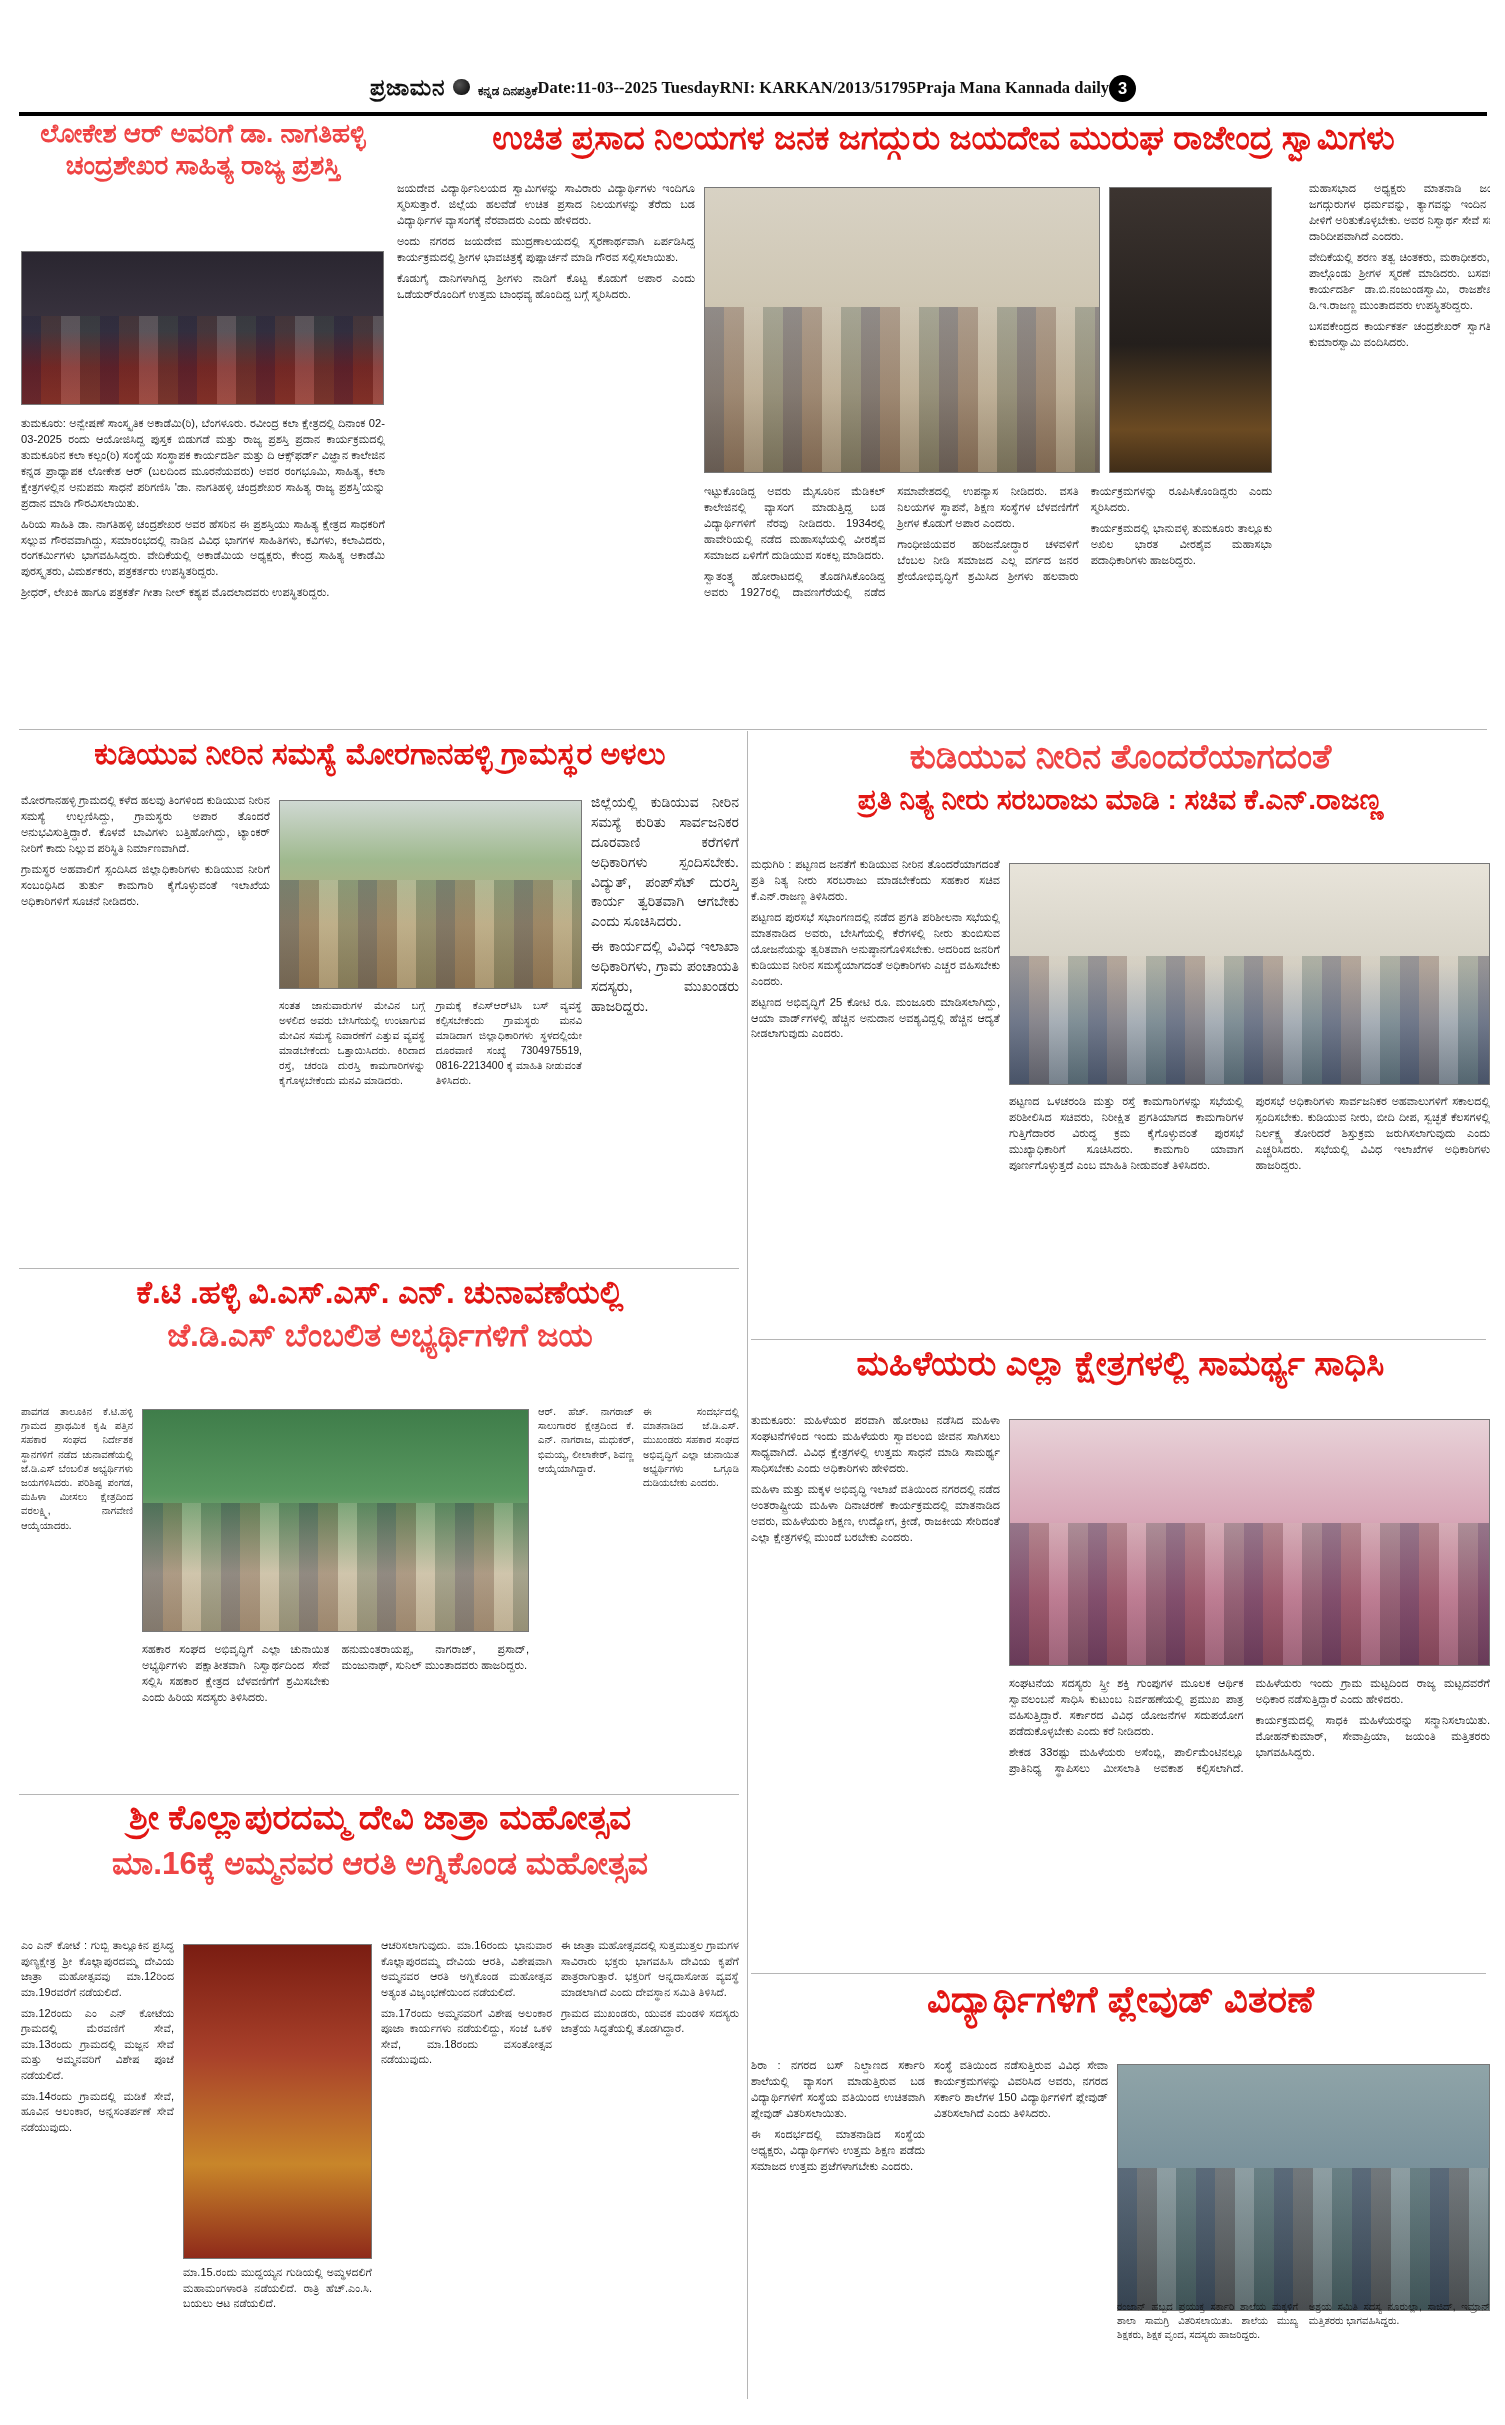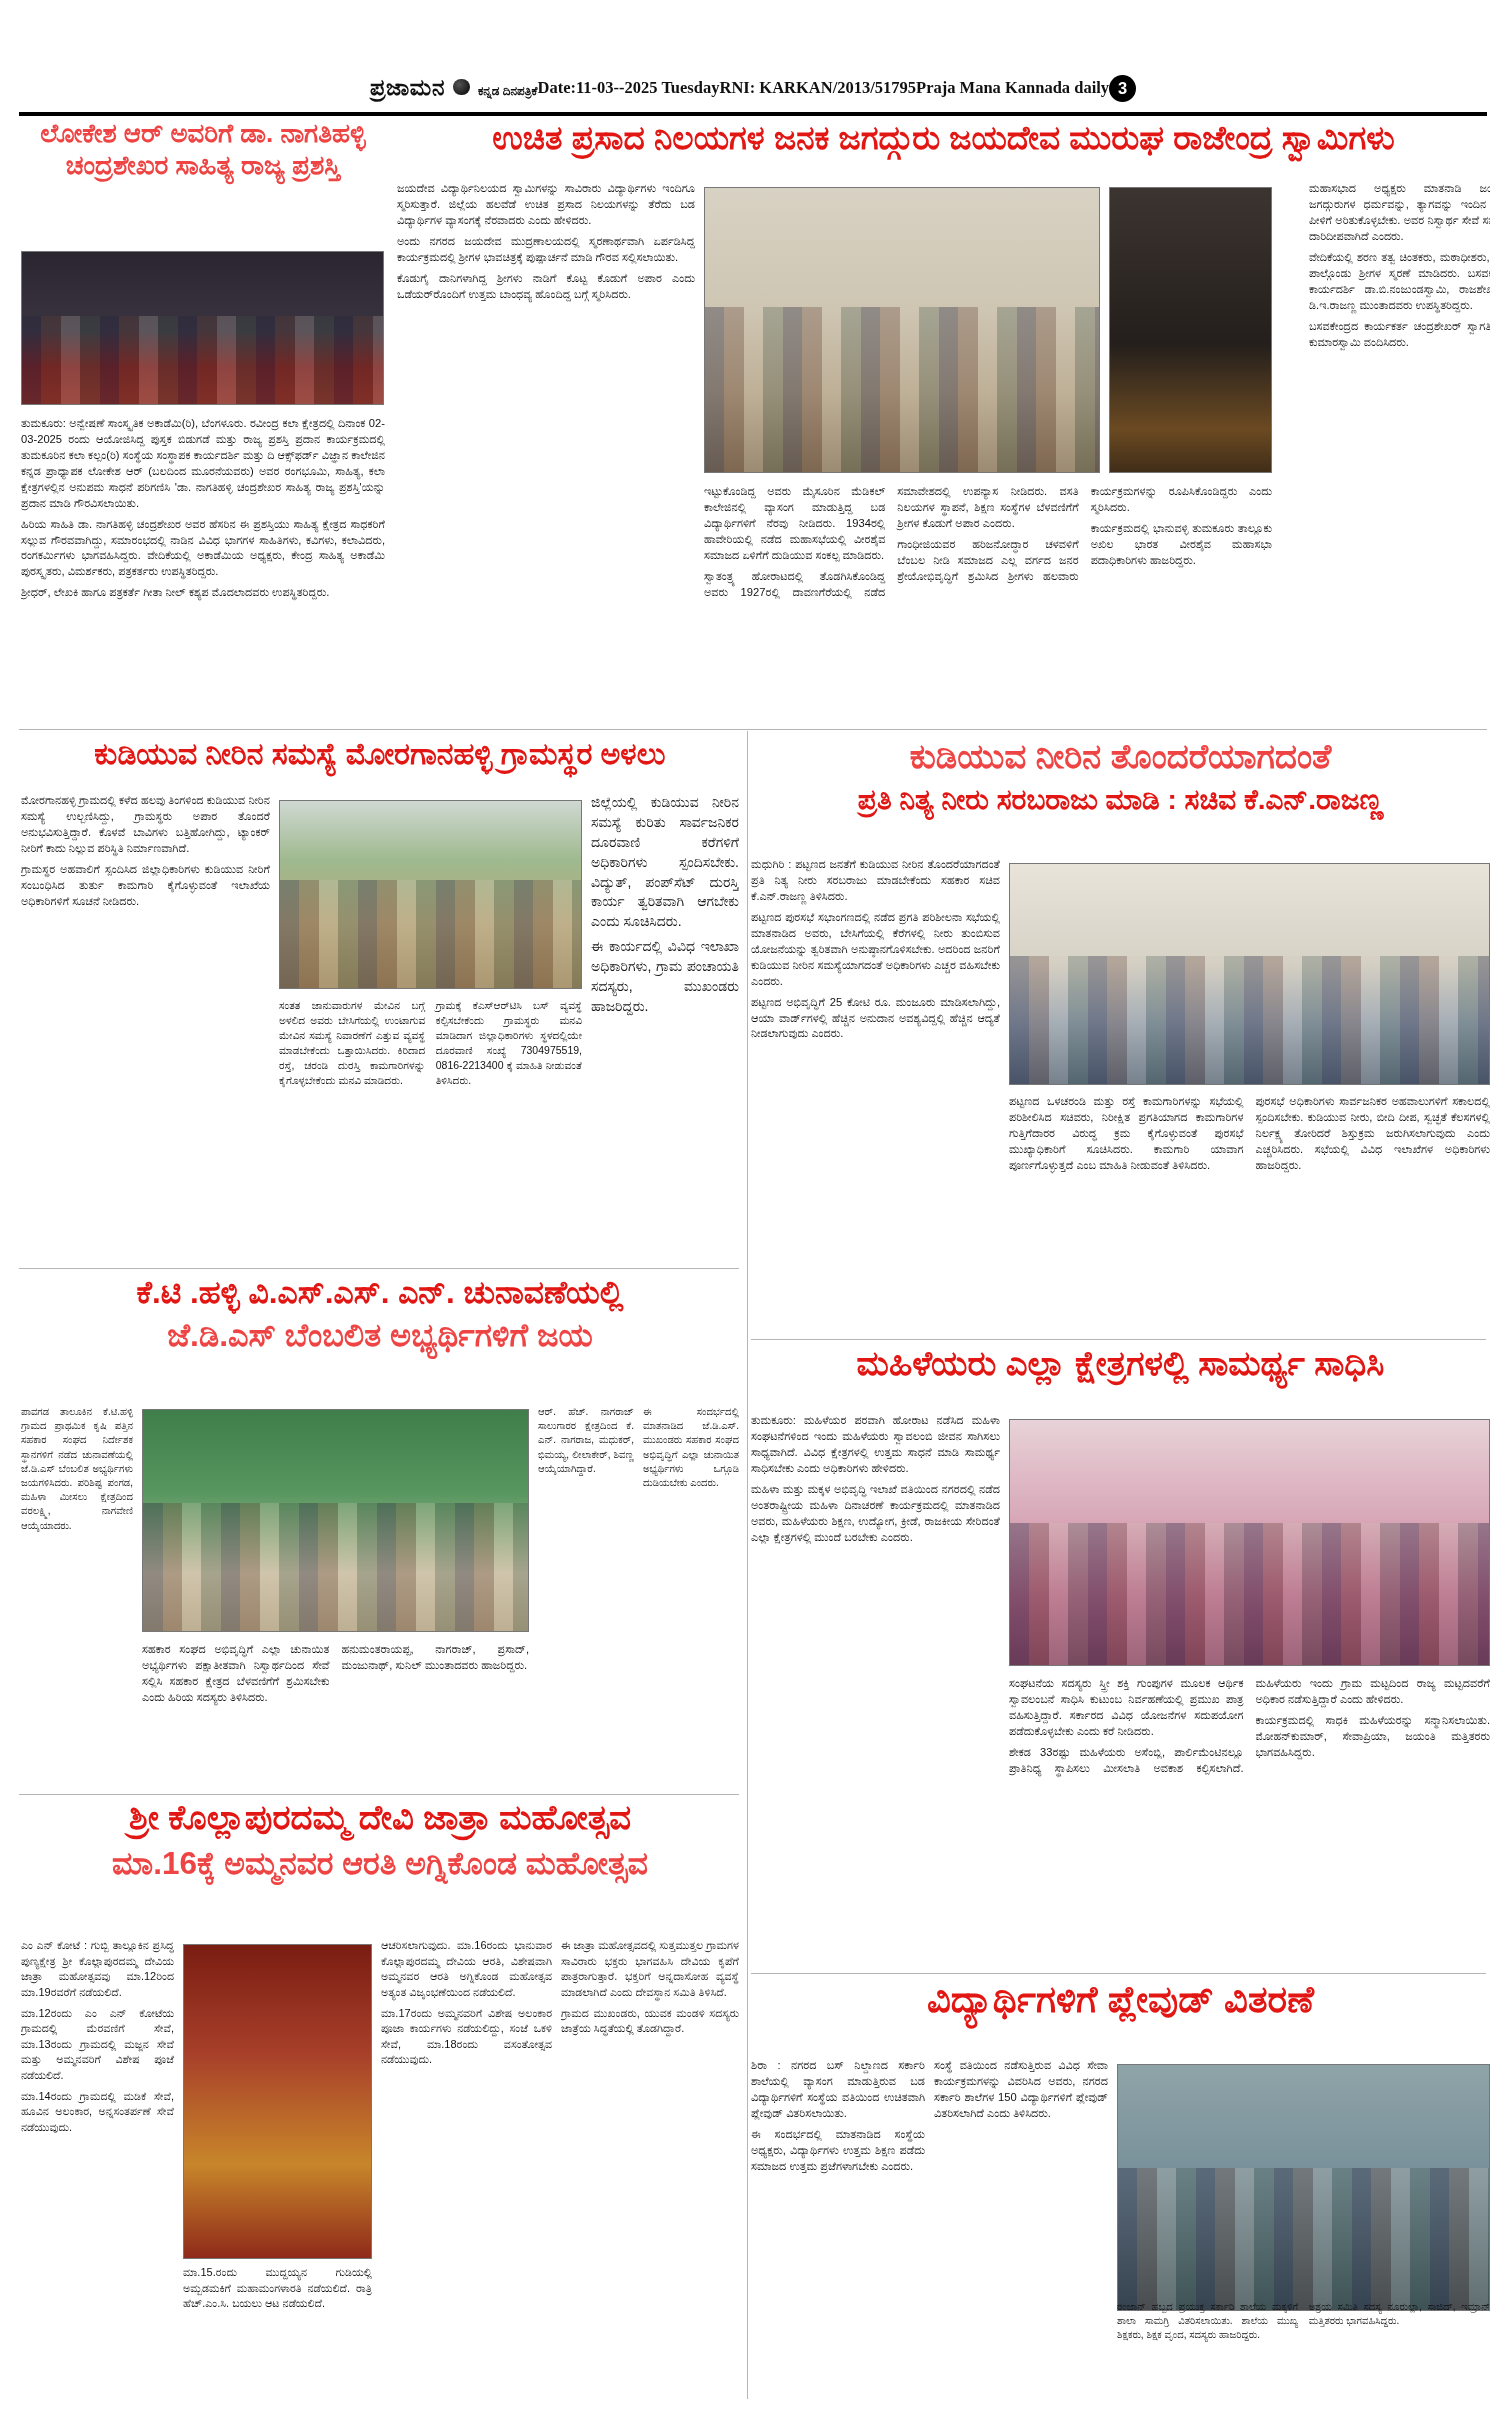--- a/index.html
+++ b/index.html
@@ -219,21 +219,21 @@
   <section class="article" id="a7">
     <h2 class="hl red">ಶ್ರೀ ಕೊಲ್ಲಾಪುರದಮ್ಮ ದೇವಿ ಜಾತ್ರಾ ಮಹೋತ್ಸವ</h2>
     <h3 class="hl black">ಮಾ.16ಕ್ಕೆ ಅಮ್ಮನವರ ಆರತಿ ಅಗ್ನಿಕೊಂಡ ಮಹೋತ್ಸವ</h3>
     <div class="region body" id="a7-col1">
         <p class="para">ಎಂ ಎನ್ ಕೋಟೆ : ಗುಬ್ಬಿ ತಾಲ್ಲೂಕಿನ ಪ್ರಸಿದ್ಧ ಪುಣ್ಯಕ್ಷೇತ್ರ ಶ್ರೀ ಕೊಲ್ಲಾಪುರದಮ್ಮ ದೇವಿಯ ಜಾತ್ರಾ ಮಹೋತ್ಸವವು ಮಾ.12ರಿಂದ ಮಾ.19ರವರೆಗೆ ನಡೆಯಲಿದೆ.</p>
         <p class="para">ಮಾ.12ರಂದು ಎಂ ಎನ್ ಕೋಟೆಯ ಗ್ರಾಮದಲ್ಲಿ ಮೆರವಣಿಗೆ ಸೇವೆ, ಮಾ.13ರಂದು ಗ್ರಾಮದಲ್ಲಿ ಮಜ್ಜನ ಸೇವೆ ಮತ್ತು ಅಮ್ಮನವರಿಗೆ ವಿಶೇಷ ಪೂಜೆ ನಡೆಯಲಿದೆ.</p>
         <p class="para">ಮಾ.14ರಂದು ಗ್ರಾಮದಲ್ಲಿ ಮಡಿಕೆ ಸೇವೆ, ಹೂವಿನ ಅಲಂಕಾರ, ಅನ್ನಸಂತರ್ಪಣೆ ಸೇವೆ ನಡೆಯುವುದು.</p>
       </div>
     <div class="photo ph-a7" id="a7-ph"></div>
     <div class="region body" id="a7-cap">
-        <p class="para">ಮಾ.15.ರಂದು ಮುದ್ದಯ್ಯನ ಗುಡಿಯಲ್ಲಿ ಅಮ್ಬಡಮಕಿಗೆ ಮಹಾಮಂಗಳಾರತಿ ನಡೆಯಲಿದೆ. ರಾತ್ರಿ ಹೆಚ್.ಎಂ.ಸಿ. ಬಯಲು ಆಟ ನಡೆಯಲಿದೆ.</p>
+        <p class="para">ಮಾ.15.ರಂದು ಮುದ್ದಯ್ಯನ ಗುಡಿಯಲ್ಲಿ ಅಮ್ಥಳದಲಿಗೆ ಮಹಾಮಂಗಳಾರತಿ ನಡೆಯಲಿದೆ. ರಾತ್ರಿ ಹೆಚ್.ಎಂ.ಸಿ. ಬಯಲು ಆಟ ನಡೆಯಲಿದೆ.</p>
       </div>
     <div class="region body" id="a7-col3">
         <p class="para">ಆಚರಿಸಲಾಗುವುದು. ಮಾ.16ರಂದು ಭಾನುವಾರ ಕೊಲ್ಲಾಪುರದಮ್ಮ ದೇವಿಯ ಆರತಿ, ವಿಶೇಷವಾಗಿ ಅಮ್ಮನವರ ಆರತಿ ಅಗ್ನಿಕೊಂಡ ಮಹೋತ್ಸವ ಅತ್ಯಂತ ವಿಜೃಂಭಣೆಯಿಂದ ನಡೆಯಲಿದೆ.</p>
         <p class="para">ಮಾ.17ರಂದು ಅಮ್ಮನವರಿಗೆ ವಿಶೇಷ ಅಲಂಕಾರ ಪೂಜಾ ಕಾರ್ಯಗಳು ನಡೆಯಲಿದ್ದು, ಸಂಜೆ ಒಕಳಿ ಸೇವೆ, ಮಾ.18ರಂದು ವಸಂತೋತ್ಸವ ನಡೆಯುವುದು.</p>
       </div>
     <div class="region body" id="a7-col4">
         <p class="para">ಈ ಜಾತ್ರಾ ಮಹೋತ್ಸವದಲ್ಲಿ ಸುತ್ತಮುತ್ತಲ ಗ್ರಾಮಗಳ ಸಾವಿರಾರು ಭಕ್ತರು ಭಾಗವಹಿಸಿ ದೇವಿಯ ಕೃಪೆಗೆ ಪಾತ್ರರಾಗುತ್ತಾರೆ. ಭಕ್ತರಿಗೆ ಅನ್ನದಾಸೋಹ ವ್ಯವಸ್ಥೆ ಮಾಡಲಾಗಿದೆ ಎಂದು ದೇವಸ್ಥಾನ ಸಮಿತಿ ತಿಳಿಸಿದೆ.</p>
         <p class="para">ಗ್ರಾಮದ ಮುಖಂಡರು, ಯುವಕ ಮಂಡಳಿ ಸದಸ್ಯರು ಜಾತ್ರೆಯ ಸಿದ್ಧತೆಯಲ್ಲಿ ತೊಡಗಿದ್ದಾರೆ.</p>
       </div>
   </section>

